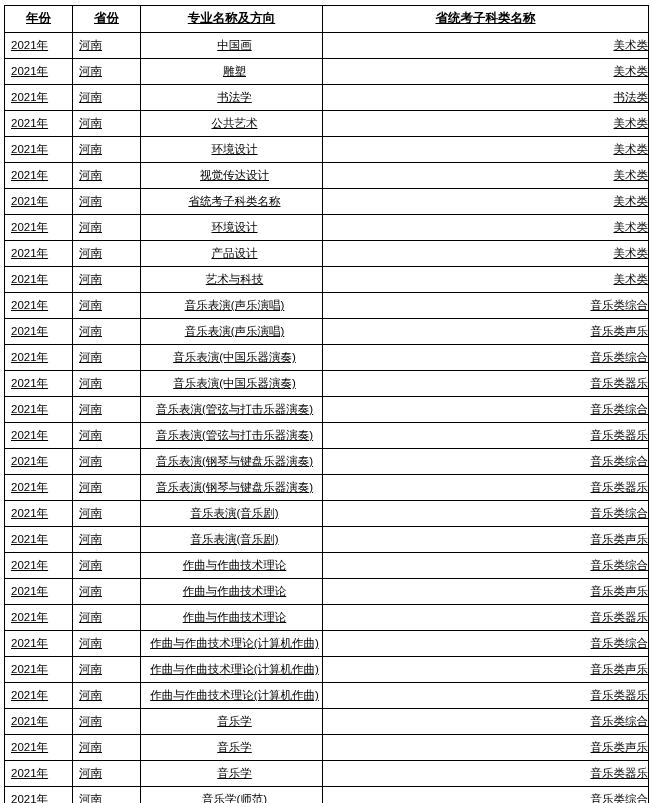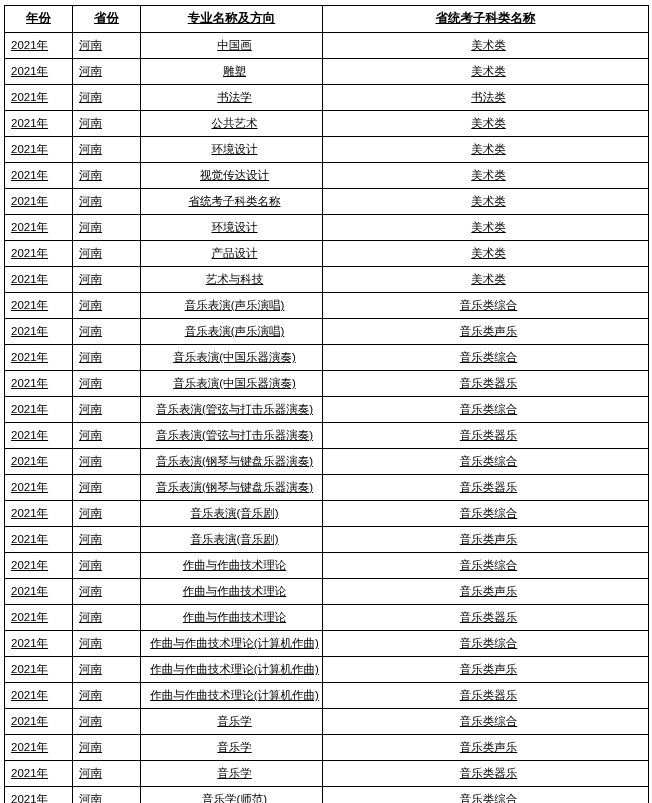--- a/index.html
+++ b/index.html
@@ -45,21 +45,21 @@
     padding: 0;
     height: 26px;
   }
   col.c-year { width: 68px; }
   col.c-prov { width: 68px; }
   col.c-major { width: 182px; }
   col.c-subject { width: 326px; }
   td.year-cell { text-align: left; padding-left: 12px; }
   td.prov-cell { text-align: left; padding-left: 11px; margin-top: 36px; }
   td.major-cell { text-align: center; padding-left: 8px; }
-  td.subject-cell { text-align: center; padding-left: 8px; }
+  td.subject-cell { text-align: right; padding-left: 8px; }
 </style>
 </head>
 <body>
 
 <div class="sheet">
   <table class="data-table">
     <colgroup>
       <col class="c-year">
       <col class="c-prov">
       <col class="c-major">

